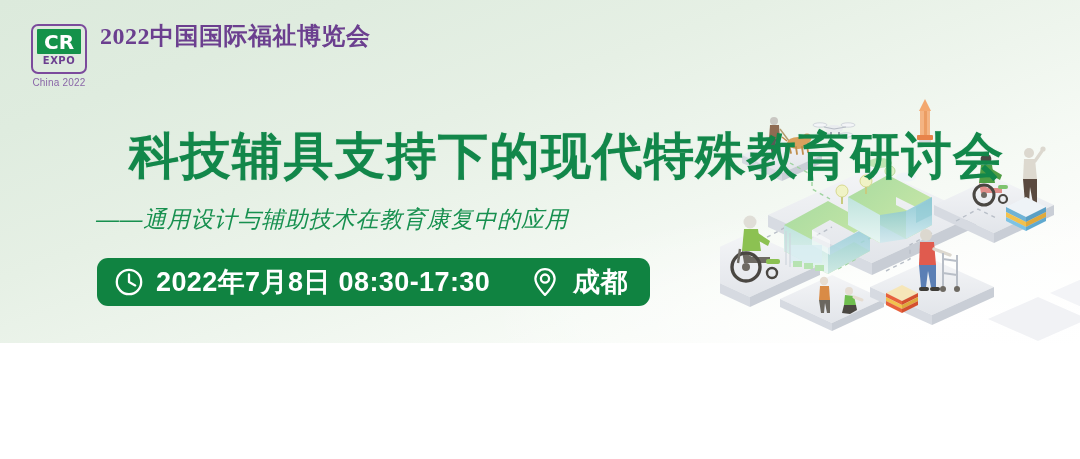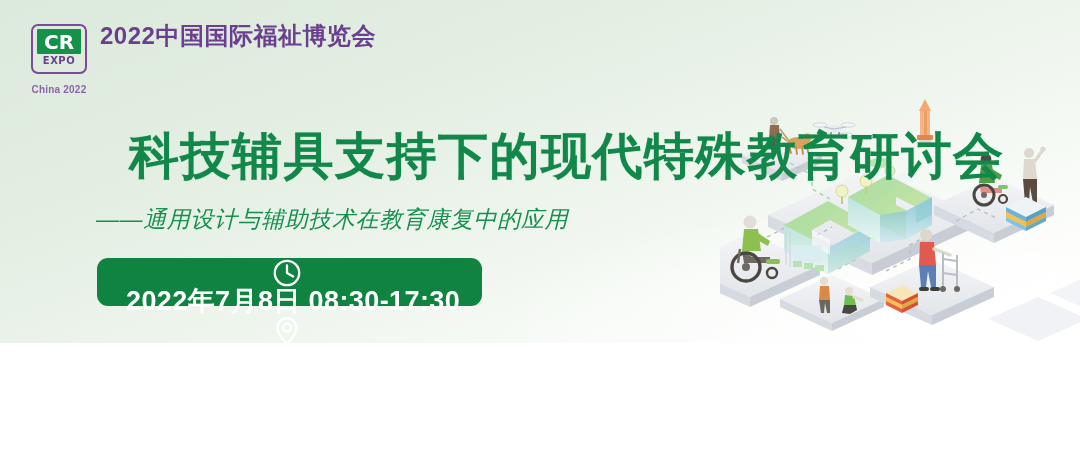--- a/index.html
+++ b/index.html
@@ -78,41 +78,42 @@
   }
   .cr-expo {
     color: #6b3f8f;
     font-size: 10px;
     font-weight: bold;
     line-height: 1.3;
     letter-spacing: 0.5px;
     font-family: "DejaVu Sans", sans-serif;
   }
   .cr-china {
-    margin-top: 10px;
+    margin-top: 3px;
     color: #8a66a8;
     font-size: 10px;
-    font-weight: 700;
+    font-weight: 400;
     letter-spacing: 0.2px;
     white-space: nowrap;
     text-align: center;
   }
   .header-text {
     margin-left: 12px;
     margin-top: -2px;
     display: flex;
     flex-direction: column;
   }
   .hdr-line1 {
     color: #6b3f8f;
     font-size: 24px;
     font-weight: bold;
     line-height: 1.18;
     letter-spacing: 0.5px;
     white-space: nowrap;
+    font-family: Liberation Serif, serif;
   }
   .hdr-line2 {
     color: #6b3f8f;
     font-size: 24px;
     font-weight: bold;
     line-height: 1.18;
     letter-spacing: 3.2px;
     white-space: nowrap;
   }
   .hdr-line3 {
@@ -159,21 +160,20 @@
     position: absolute;
     left: 97px;
     top: 258px;
     height: 48px;
     border-radius: 11px;
     background: #108341;
     display: flex;
     align-items: center;
     padding: 0 22px 0 17px;
     z-index: 5;
-    flex-direction: column;
   }
   .info-icon {
     display: flex;
     align-items: center;
     justify-content: center;
     flex: 0 0 auto;
   }
   .info-text {
     color: #ffffff;
     font-size: 27px;

